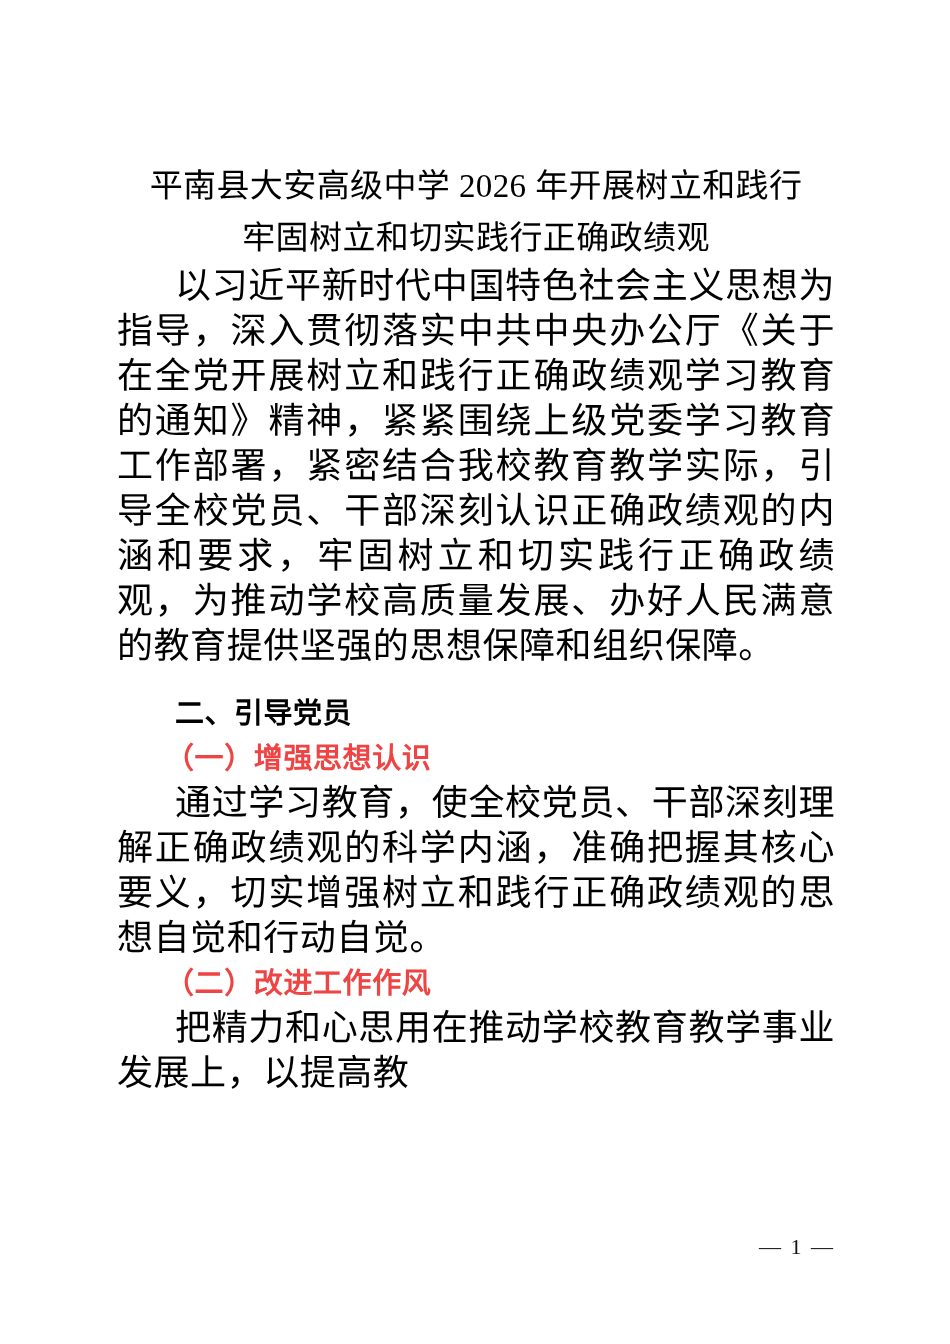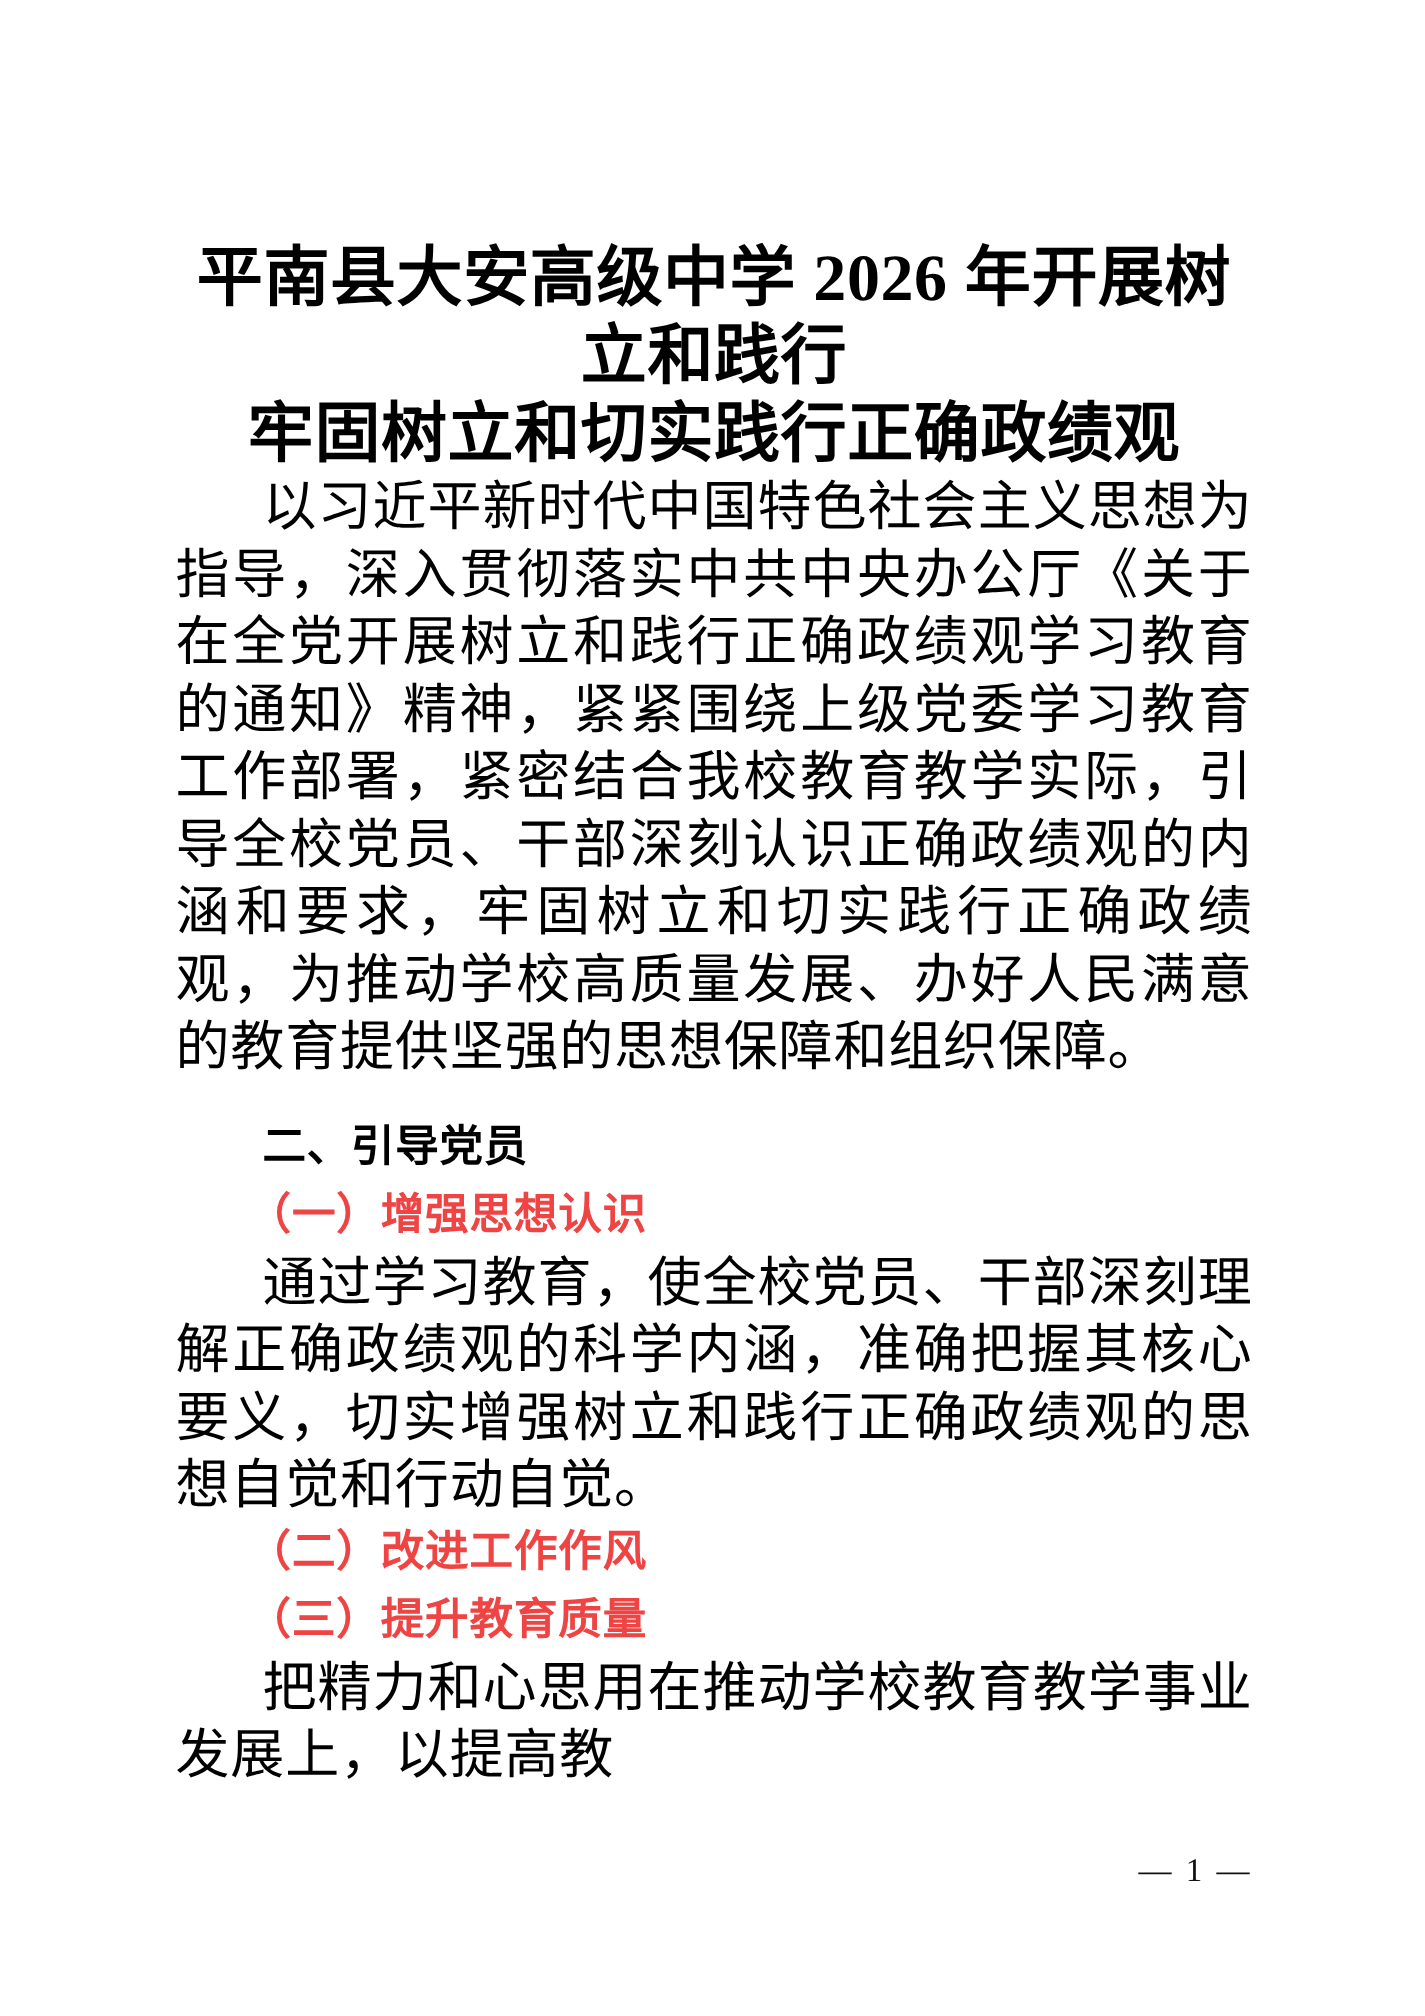--- a/index.html
+++ b/index.html
@@ -30,22 +30,22 @@
     left: 117px;
     top: 0;
     width: 718px;
   }
 
   
   .doc-title {
     margin: 0;
     padding-top: 160px;
     font-family: "Liberation Serif", "DejaVu Serif", serif;
-    font-weight: bold;
-    font-size: 44px;
+    font-weight: normal;
+    font-size: 33px;
     line-height: 52px;
     text-align: center;
     letter-spacing: 0.4px;
     color: #000;
   }
   .doc-title .title-line {
     display: block;
     white-space: pre-wrap;
   }
 
@@ -114,21 +114,20 @@
 
     <p class="body-para">以习近平新时代中国特色社会主义思想为指导，深入贯彻落实中共中央办公厅《关于在全党开展树立和践行正确政绩观学习教育的通知》精神，紧紧围绕上级党委学习教育工作部署，紧密结合我校教育教学实际，引导全校党员、干部深刻认识正确政绩观的内涵和要求，牢固树立和切实践行正确政绩观，为推动学校高质量发展、办好人民满意的教育提供坚强的思想保障和组织保障。</p>
 
     <h2 class="section-heading">二、引导党员</h2>
 
     <h3 class="sub-heading">（一）增强思想认识</h3>
     <p class="body-para">通过学习教育，使全校党员、干部深刻理解正确政绩观的科学内涵，准确把握其核心要义，切实增强树立和践行正确政绩观的思想自觉和行动自觉。</p>
 
     <h3 class="sub-heading">（二）改进工作作风</h3>
 
-    <h3 class="sub-heading">（三）提升教育质量</h3>
     <p class="body-para">把精力和心思用在推动学校教育教学事业发展上，以提高教</p>
 
   </div>
 
   <div class="page-footer">
     <span>— 1 —</span>
   </div>
 
 </div>
 

